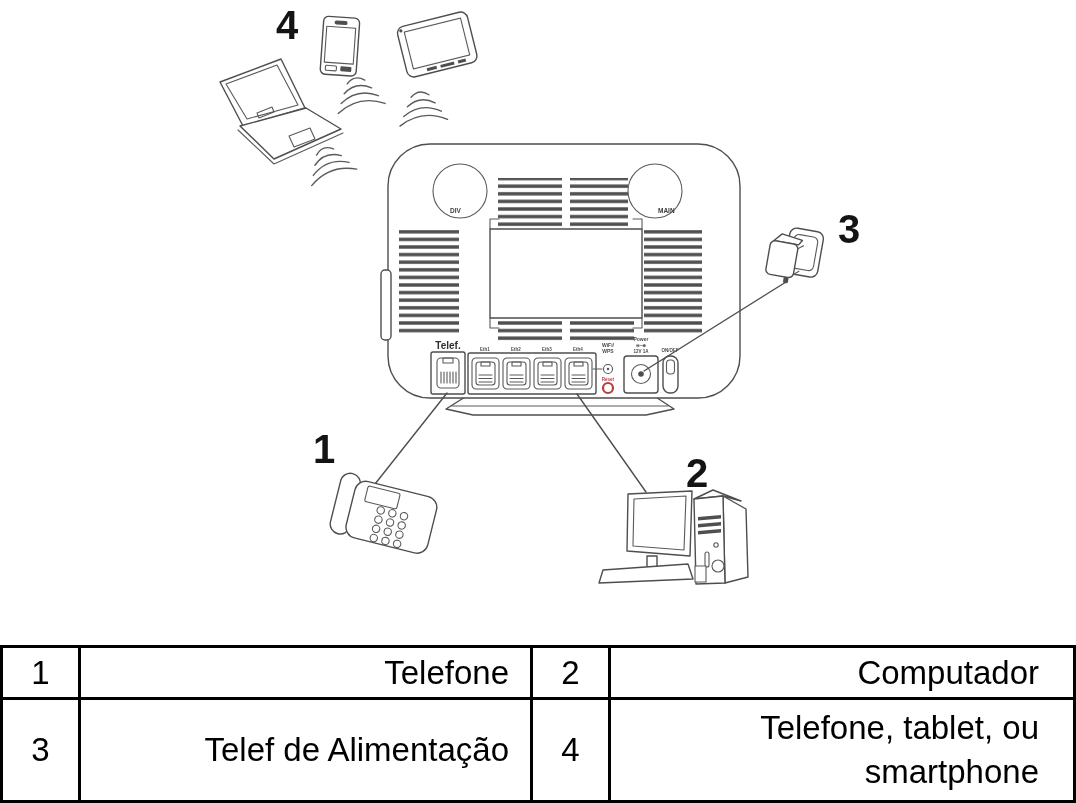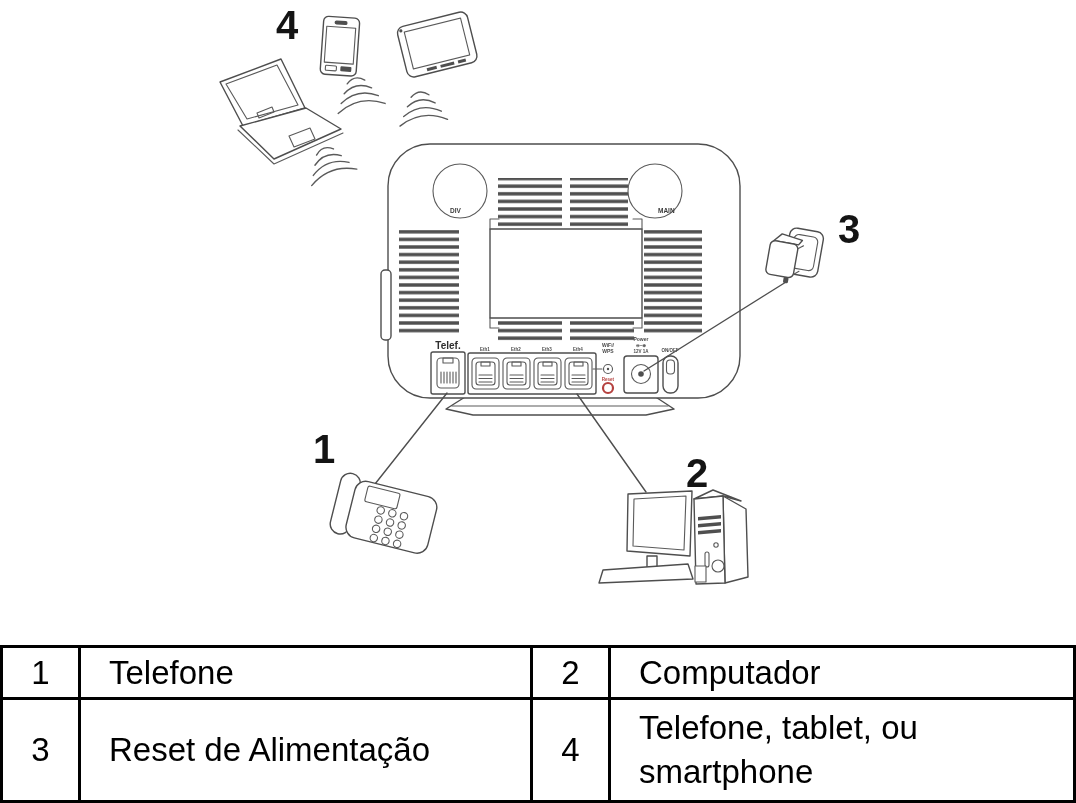--- a/index.html
+++ b/index.html
@@ -16,21 +16,21 @@
   .telef{font:700 10px "Liberation Sans",sans-serif;fill:#2e2e2e;}
   .micro{font:700 4.5px "Liberation Sans",sans-serif;fill:#4a4a4a;}
   .micro5{font:700 5px "Liberation Sans",sans-serif;fill:#4a4a4a;}
   .microR{font:700 4.5px "Liberation Sans",sans-serif;fill:#b5413f;}
   
   table.legend{position:absolute;left:0;top:645px;width:1076px;height:158px;
                border-collapse:collapse;table-layout:fixed;}
   table.legend td{border:3px solid #000;color:#000;font-size:33px;vertical-align:middle;}
   td.num{text-align:center;}
   td.lbl{padding-left:28px;}
-  td.lbl .wrap{max-width:400px;line-height:1.32;}
+  td.lbl .wrap{max-width:400px;line-height:1.32;text-align:right;}
 </style>
 </head>
 <body>
 
 <div class="stage">
 
 <svg class="diagram" width="1076" height="645" viewBox="0 0 1076 645">
   <defs>
     <pattern id="vents" width="8" height="7.6" patternUnits="userSpaceOnUse">
       <rect x="0" y="2.1" width="8" height="3.4" fill="#4f4f4f"></rect>
@@ -241,21 +241,21 @@
         <div class="wrap">Telefone</div>
       </td>
       <td class="num">2</td>
       <td class="lbl">
         <div class="wrap">Computador</div>
       </td>
     </tr>
     <tr>
       <td class="num">3</td>
       <td class="lbl">
-        <div class="wrap">Reset de Alimentação</div>
+        <div class="wrap">Telef de Alimentação</div>
       </td>
       <td class="num">4</td>
       <td class="lbl">
         <div class="wrap">Telefone, tablet, ou smartphone</div>
       </td>
     </tr>
   </tbody>
 </table>
 
 </div>

